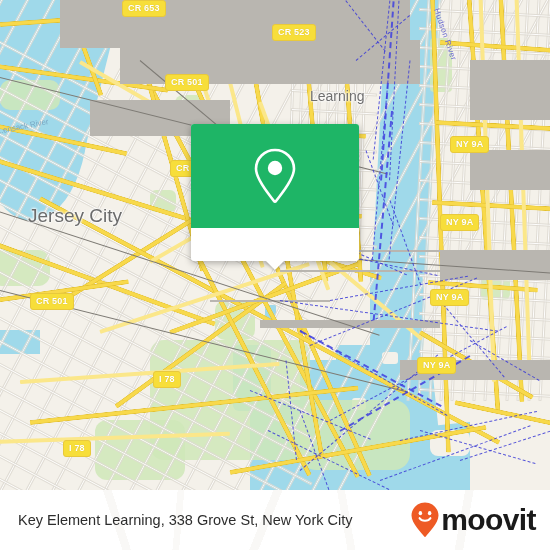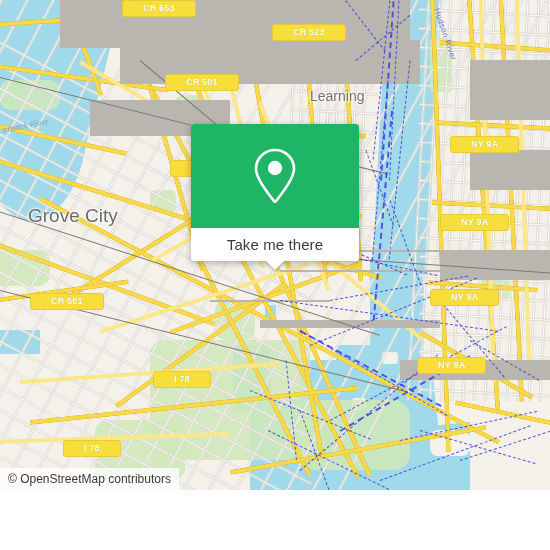--- a/index.html
+++ b/index.html
@@ -88,21 +88,21 @@
   
   .shield {
     position: absolute;
     background: #f7de3a;
     border: 1.5px solid #e8c93c;
     border-radius: 3px;
     color: #ffffff;
     font-size: 9px;
     font-weight: bold;
     line-height: 13px;
-    padding: 1px 20px;
+    padding: 1px 5px;
     letter-spacing: .2px;
     text-shadow: 0 0 1px rgba(120,100,0,.35);
     white-space: nowrap;
   }
   
   .place {
     position: absolute;
     color: #6f6f6f;
     font-weight: normal;
     white-space: nowrap;
@@ -435,21 +435,21 @@
         <div class="ferry ferry-th" style="left: 395px; top: -20px; width: 200px; height: 0px; transform: rotate(94deg); transform-origin: left center;"></div>
         <div class="ferry ferry-th" style="left: 392px; top: 110px; width: 210px; height: 0px; transform: rotate(95deg); transform-origin: left center;"></div>
         <div class="ferry ferry-th" style="left: 300px; top: 330px; width: 160px; height: 0px; transform: rotate(28deg); transform-origin: left center;"></div>
         <div class="ferry ferry-th" style="left: 340px; top: 430px; width: 150px; height: 0px; transform: rotate(-30deg); transform-origin: left center;"></div>
       </div>
 
     <div class="river-label" style="left:-4px; top:122px;">...ensack River</div>
     <div class="river-label-v" style="left:418px; top:30px;">Hudson River</div>
 
     <div id="labels">
-        <div class="place place-big" style="left: 28px; top: 205px;">Grove City</div>
+        <div class="place place-big" style="left: 28px; top: 205px;">Jersey City</div>
         <div class="place place-mid" style="left: 310px; top: 88px;">Learning</div>
         <div class="shield" style="left: 122px; top: 0px;">CR 653</div>
         <div class="shield" style="left: 272px; top: 24px;">CR 523</div>
         <div class="shield" style="left: 165px; top: 74px;">CR 501</div>
         <div class="shield" style="left: 170px; top: 160px;">CR 501</div>
         <div class="shield" style="left: 30px; top: 293px;">CR 501</div>
         <div class="shield" style="left: 153px; top: 371px;">I 78</div>
         <div class="shield" style="left: 63px; top: 440px;">I 78</div>
         <div class="shield" style="left: 450px; top: 136px;">NY 9A</div>
         <div class="shield" style="left: 440px; top: 214px;">NY 9A</div>
@@ -457,26 +457,33 @@
         <div class="shield" style="left: 417px; top: 357px;">NY 9A</div>
       </div>
 
     <div id="popup">
       <div id="popup-head">
         <svg width="48" height="58" viewBox="0 0 48 58">
           <path d="M24 3 C13.5 3 5 11.4 5 21.8 C5 33 19 48.5 23.1 54.2 C23.55 54.8 24.45 54.8 24.9 54.2 C29 48.5 43 33 43 21.8 C43 11.4 34.5 3 24 3 Z" fill="none" stroke="#ffffff" stroke-width="2.6"></path>
           <circle cx="24" cy="21" r="7.2" fill="#ffffff"></circle>
         </svg>
       </div>
-      <div id="popup-foot">
-        <span>Take me there</span>
-      </div>
       <div id="popup-tail"></div>
     </div>
 
   </div>
 
-  <div id="attrib">
-    <span>© OpenStreetMap contributors</span>
+
+  <div id="caption">
+    <div id="caption-watermark"></div>
+    <div id="caption-text">Key Element Learning, 338 Grove St, New York City</div>
+    <div id="logo">
+      <svg width="30" height="38" viewBox="0 0 30 38">
+        <path d="M15 1.5 C7.5 1.5 1.5 7.4 1.5 14.6 C1.5 22.6 12 32.5 14.2 35.6 C14.6 36.2 15.4 36.2 15.8 35.6 C18 32.5 28.5 22.6 28.5 14.6 C28.5 7.4 22.5 1.5 15 1.5 Z" fill="#ee5a24"></path>
+        <ellipse cx="10.4" cy="12.2" rx="1.75" ry="2.1" fill="#ffffff"></ellipse>
+        <ellipse cx="19.6" cy="12.2" rx="1.75" ry="2.1" fill="#ffffff"></ellipse>
+        <path d="M9.6 17.2 C11.6 20.6 18.4 20.6 20.4 17.2" fill="none" stroke="#ffffff" stroke-width="2.1" stroke-linecap="round"></path>
+      </svg>
+      <span id="logo-word">moovit</span>
+    </div>
   </div>
 
-
 </div>
 
 </body></html>

